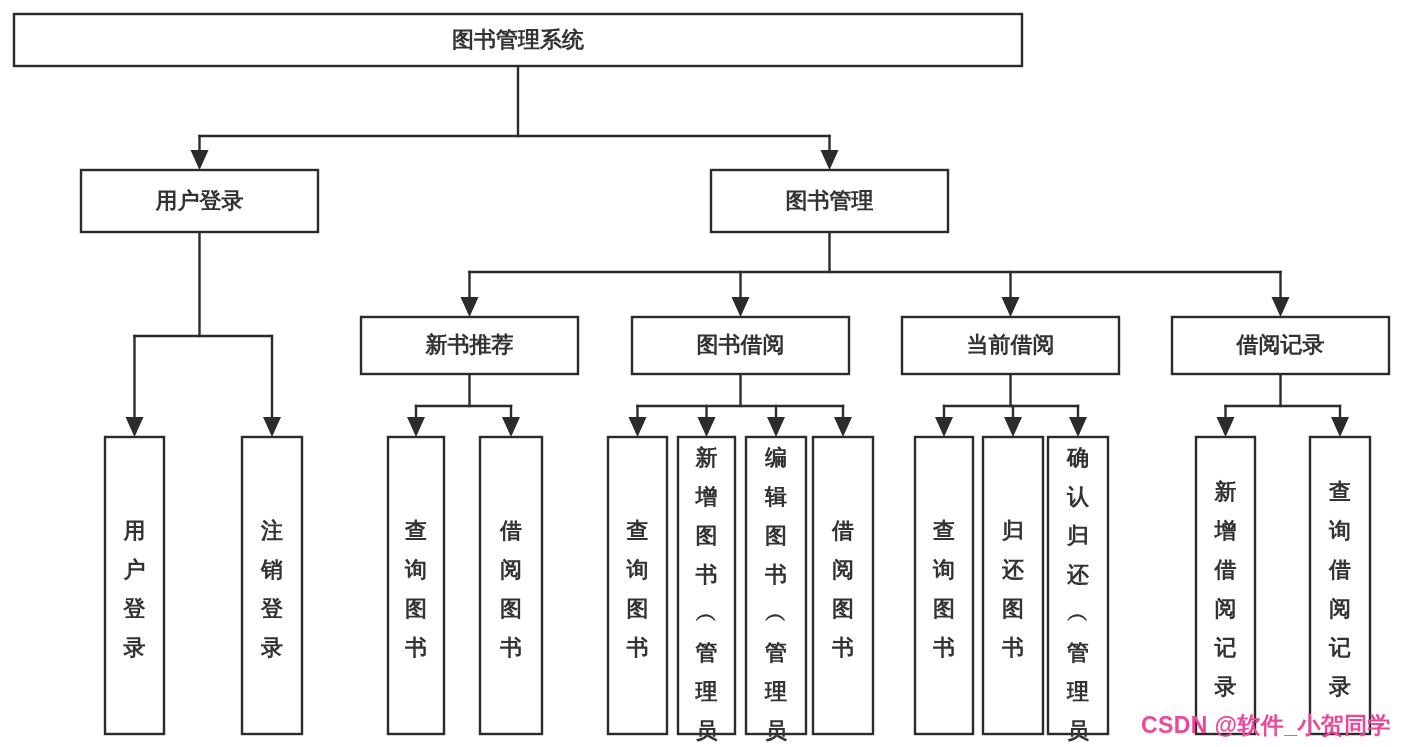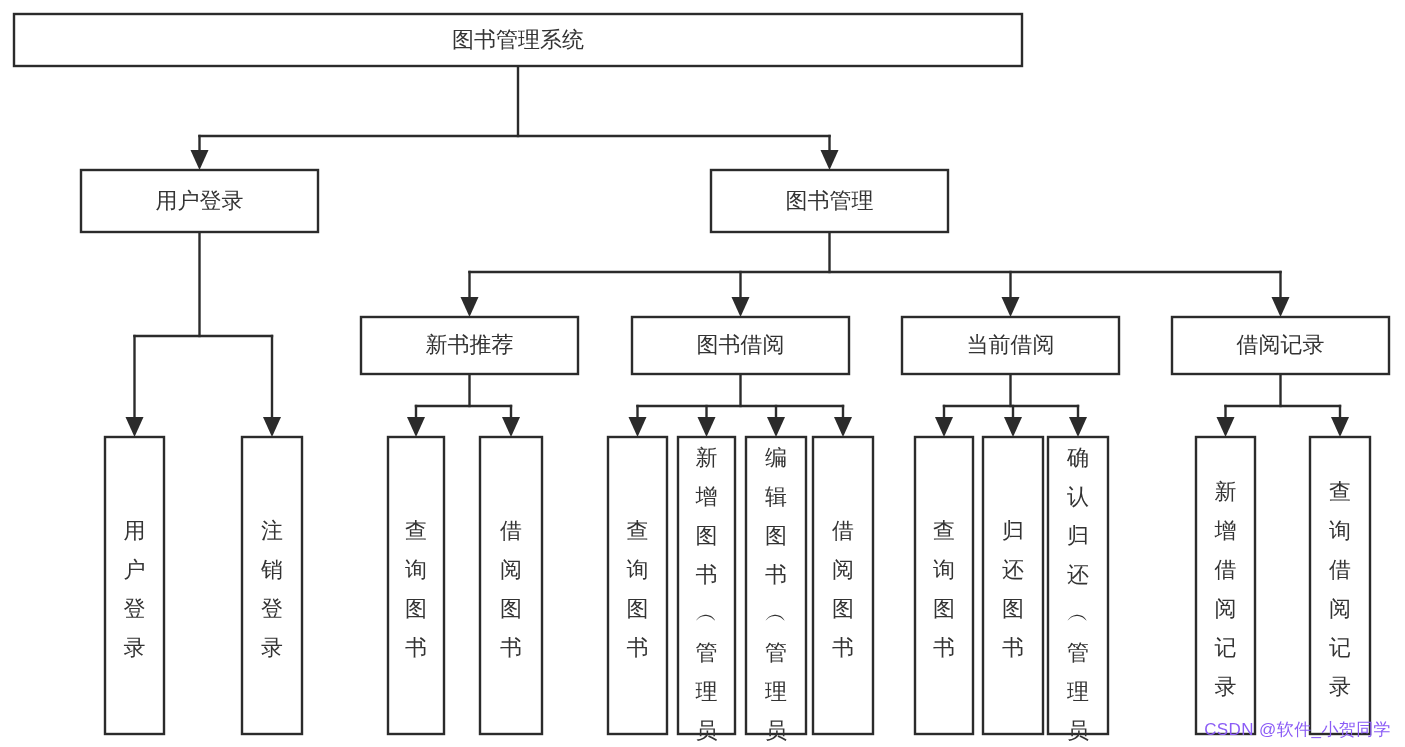--- a/index.html
+++ b/index.html
@@ -9,20 +9,21 @@
   }
   body {
     font-family: "Liberation Sans", "DejaVu Sans", sans-serif;
   }
   #stage {
     position: relative;
     width: 1405px;
     height: 747px;
     background: #ffffff;
     overflow: hidden;
+    font-weight: bold;
   }
   #diagram-svg {
     position: absolute;
     left: 0;
     top: 0;
     width: 1405px;
     height: 747px;
   }
   .node-box {
     fill: #ffffff;
@@ -49,22 +50,22 @@
     fill: #333333;
     font-family: "Liberation Sans", "DejaVu Sans", sans-serif;
     font-size: 22px;
     text-anchor: middle;
   }
   .watermark {
     position: absolute;
     right: 14px;
     bottom: 6px;
     font-family: "Liberation Sans", "DejaVu Sans", sans-serif;
-    font-size: 17px;
-    color: #8b5cf6;
+    font-size: 23px;
+    color: #ec4899;
     letter-spacing: 0.4px;
     white-space: nowrap;
     user-select: none;
   }
 </style>
 </head>
 <body>
 
 <div id="stage">
   <svg id="diagram-svg" viewBox="0 0 1405 747">

